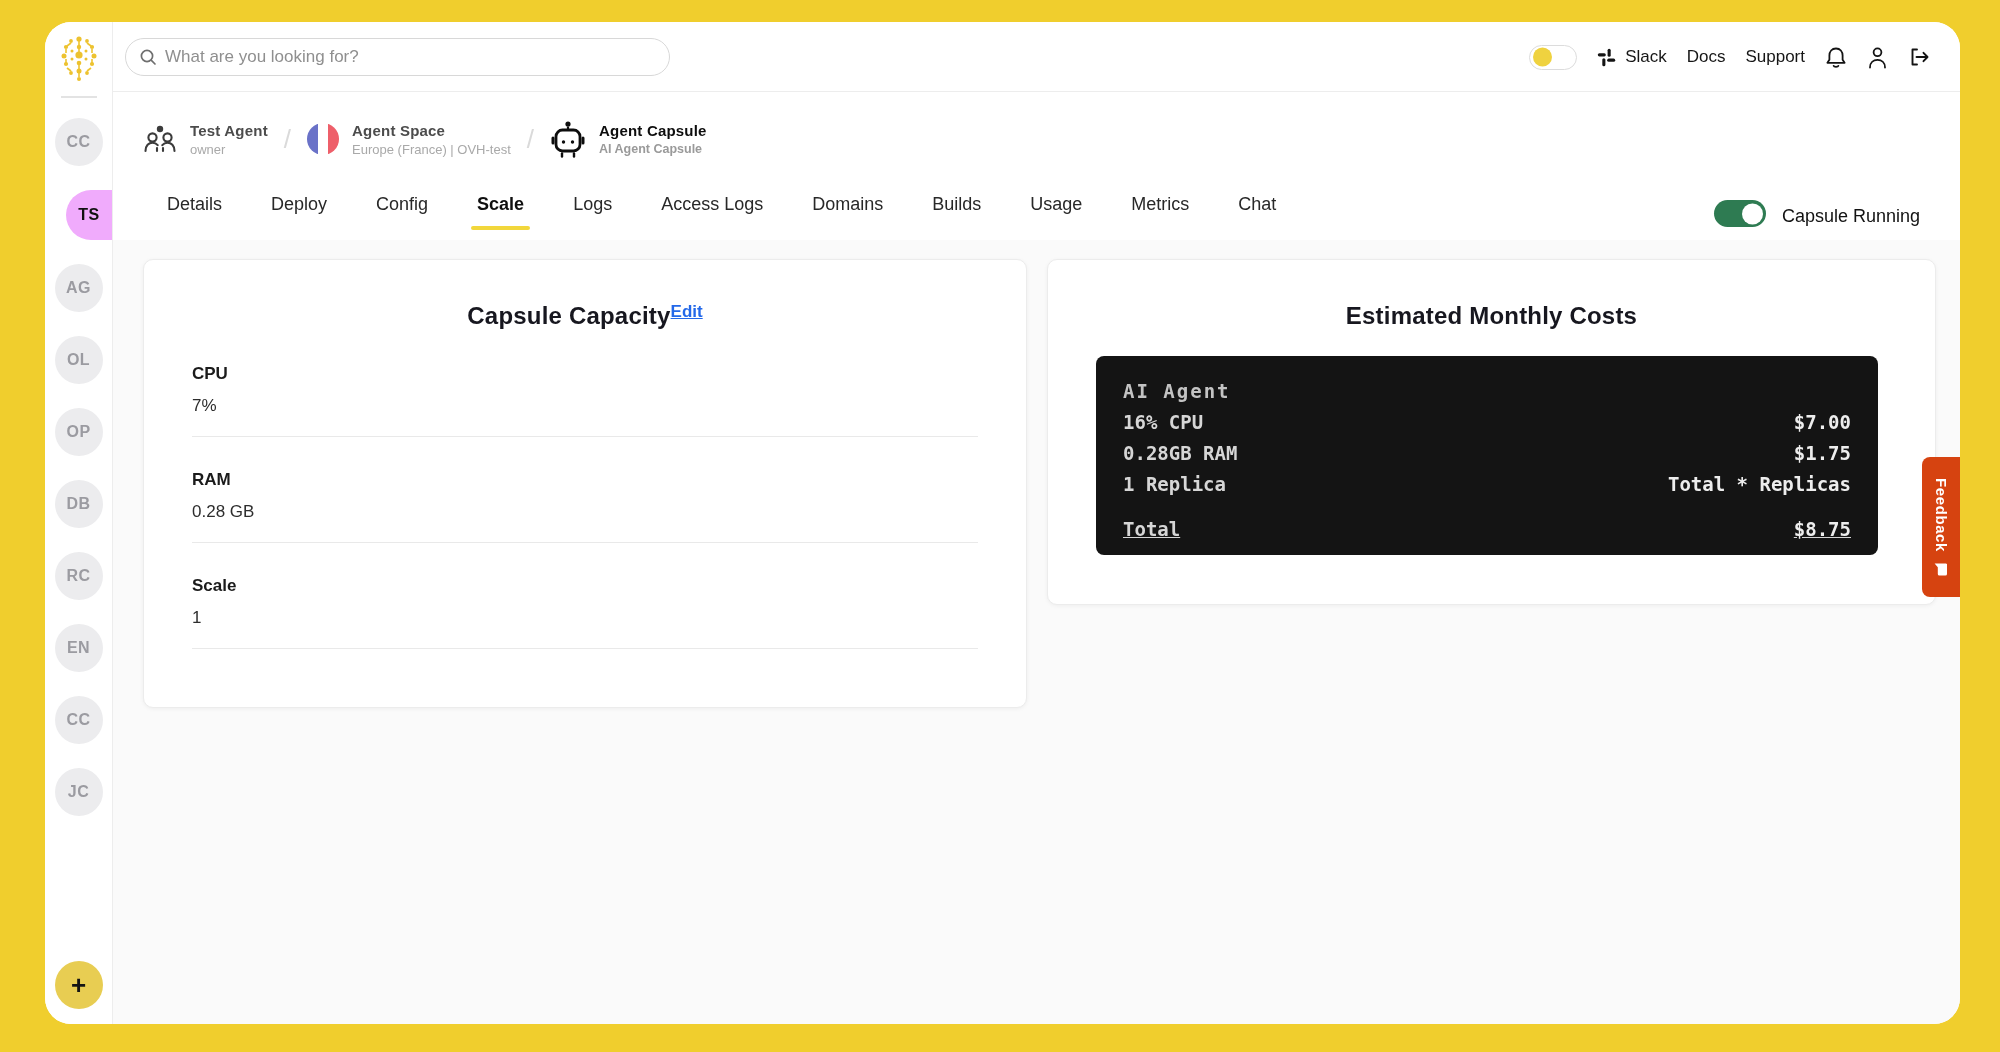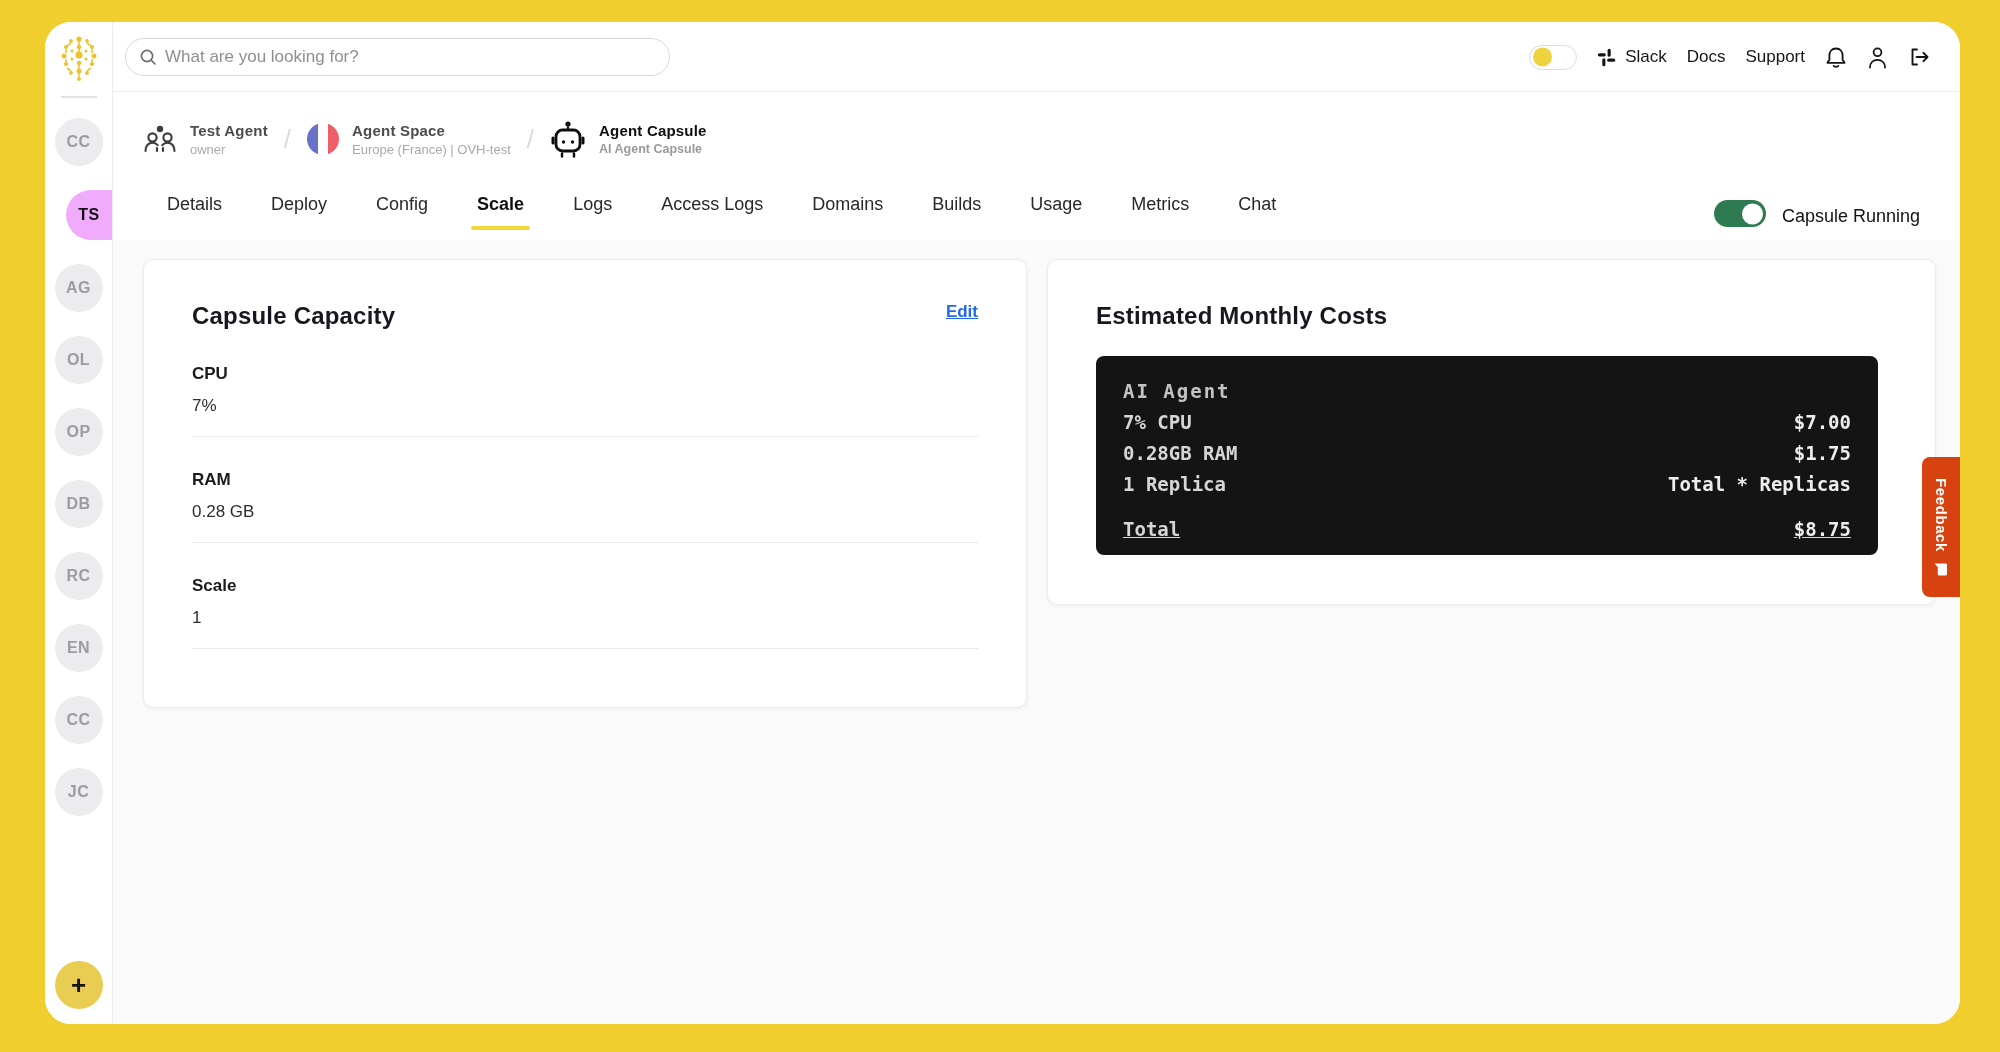--- a/index.html
+++ b/index.html
@@ -70,21 +70,21 @@
   .switch-green .knob { position:absolute; right:3px; top:50%; transform:translateY(-50%);
                         width:21px; height:21px; border-radius:50%; background:#fff; }
   .status-label { font-size:18px; color:#121212; font-weight:500; }
 
   
   .content { position:absolute; left:0; top:218px; right:0; bottom:0; background:#FAFAFA; }
   .card { position:absolute; background:#fff; border:1px solid #ececec; border-radius:10px;
           box-shadow:0 1px 4px rgba(0,0,0,.05); }
   .card-capacity { left:30px; top:19px; width:884px; height:449px; }
   .card-costs { left:934px; top:19px; width:889px; height:346px; }
-  .card-head { display:flex; justify-content:space-between; align-items:flex-start; padding:42px 48px 0; }
+  .card-head { display:flex; justify-content:center; align-items:flex-start; padding:42px 48px 0; }
   .card-title { font-size:24px; font-weight:800; color:#17171f; letter-spacing:.2px; }
   .edit-link { font-size:17px; font-weight:600; color:#2368E9; text-decoration:underline; cursor:pointer; }
 
   .cap-rows { padding:34px 48px 0; }
   .cap-row { margin-bottom:33px; }
   .cap-label { font-size:17px; font-weight:700; color:#1b1b1b; }
   .cap-value { margin-top:12px; font-size:17px; color:#2d2d2d; }
   .cap-div { margin-top:20px; border-bottom:1px solid #e9e9e9; }
 
   .terminal { position:absolute; left:48px; top:96px; right:57px; height:199px;
@@ -316,21 +316,21 @@
         </div>
       </div>
 
       <div class="card card-costs">
         <div class="card-head">
           <span class="card-title">Estimated Monthly Costs</span>
         </div>
         <div class="terminal">
           <div class="t-header">AI Agent</div>
           <div class="t-row">
-            <span>7% CPU</span>
+            <span>16% CPU</span>
             <span class="t-val">$7.00</span>
           </div>
           <div class="t-row">
             <span>0.28GB RAM</span>
             <span class="t-val">$1.75</span>
           </div>
           <div class="t-row">
             <span>1 Replica</span>
             <span class="t-val">Total * Replicas</span>
           </div>

